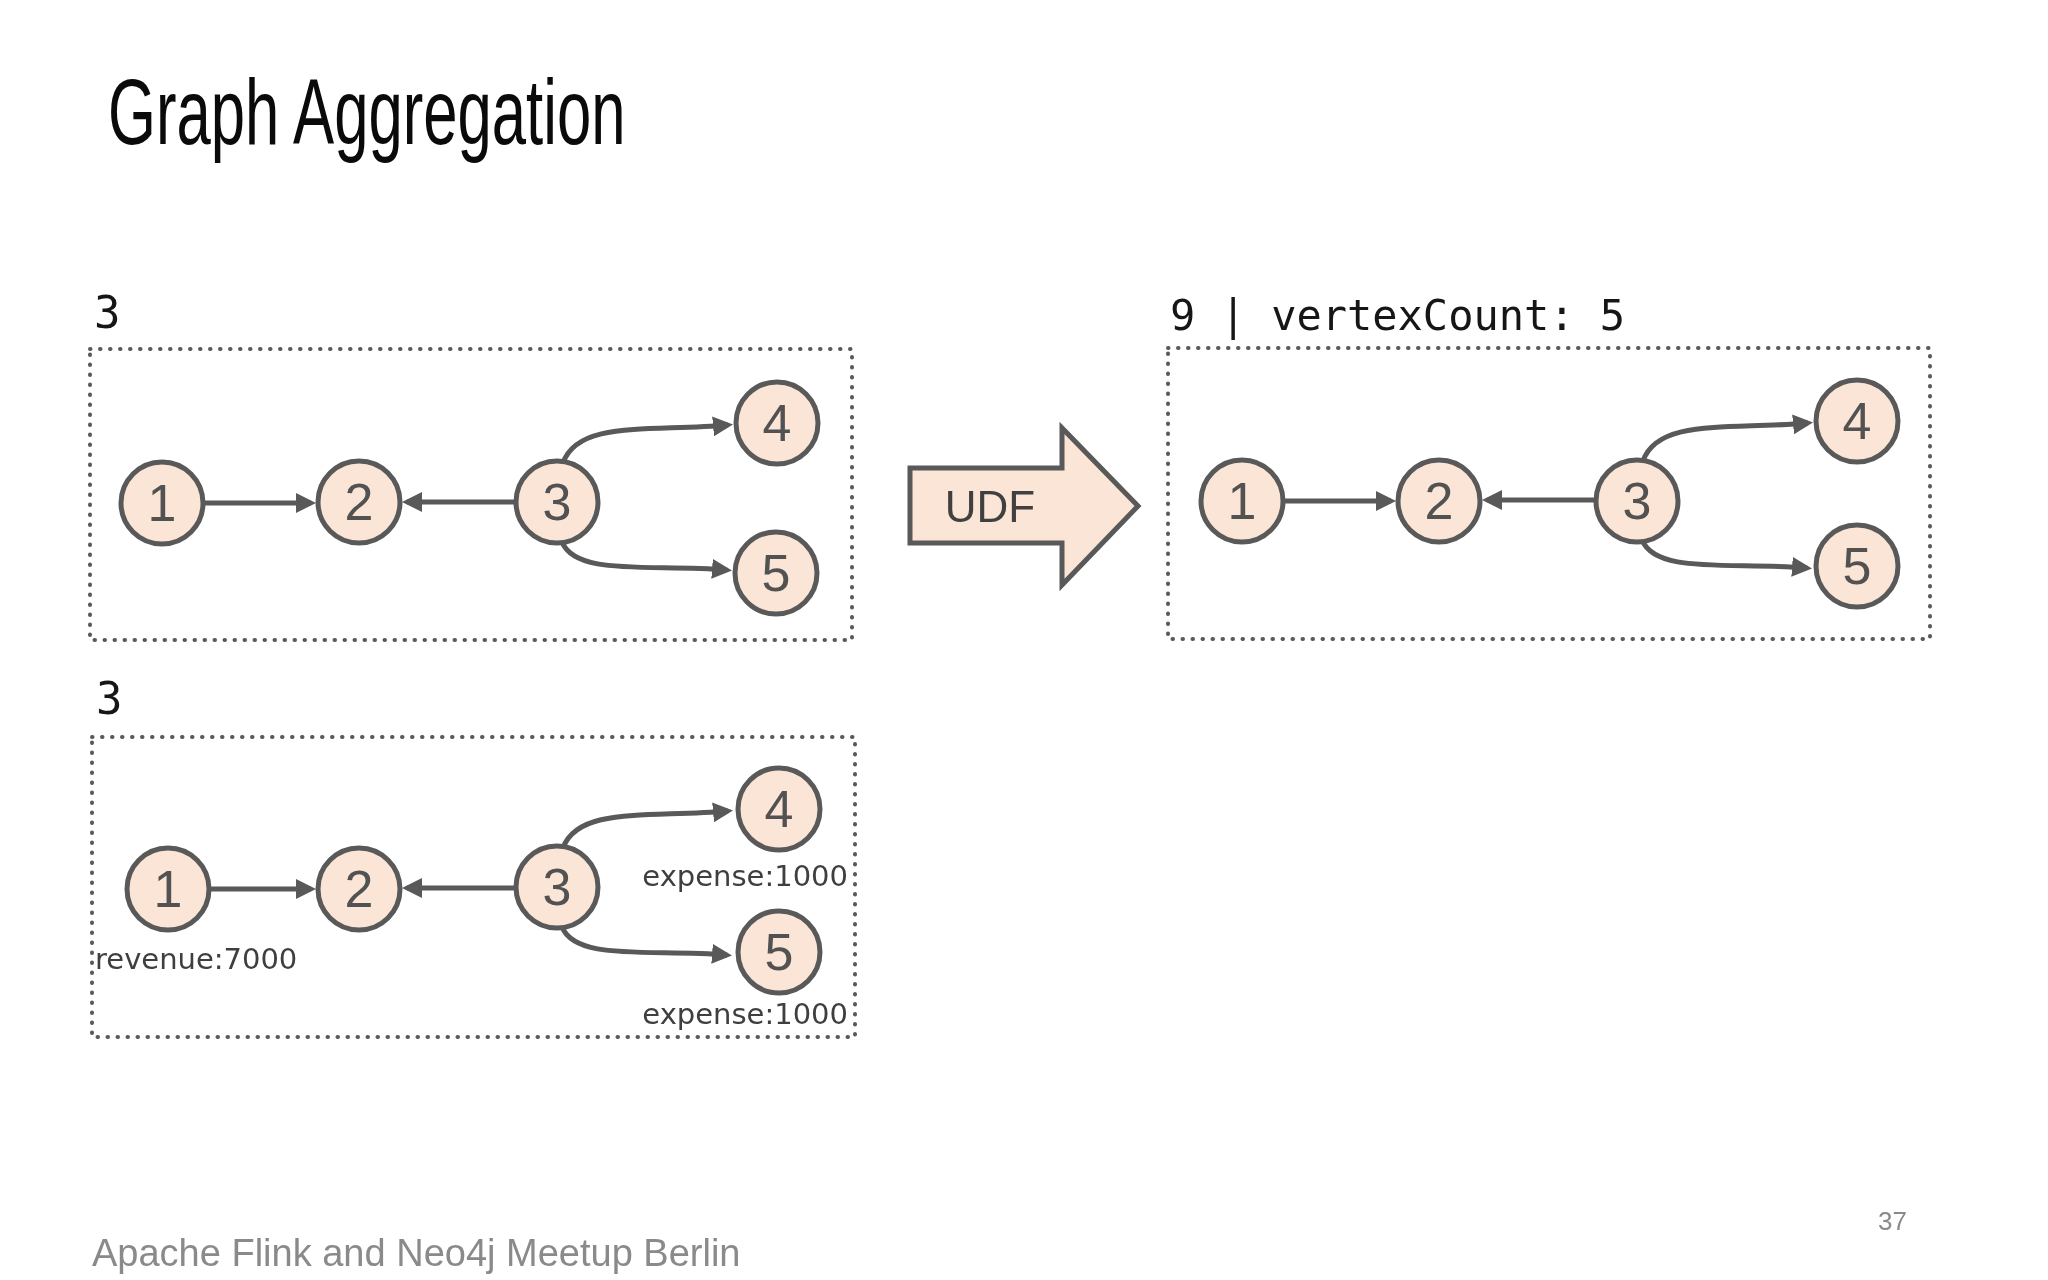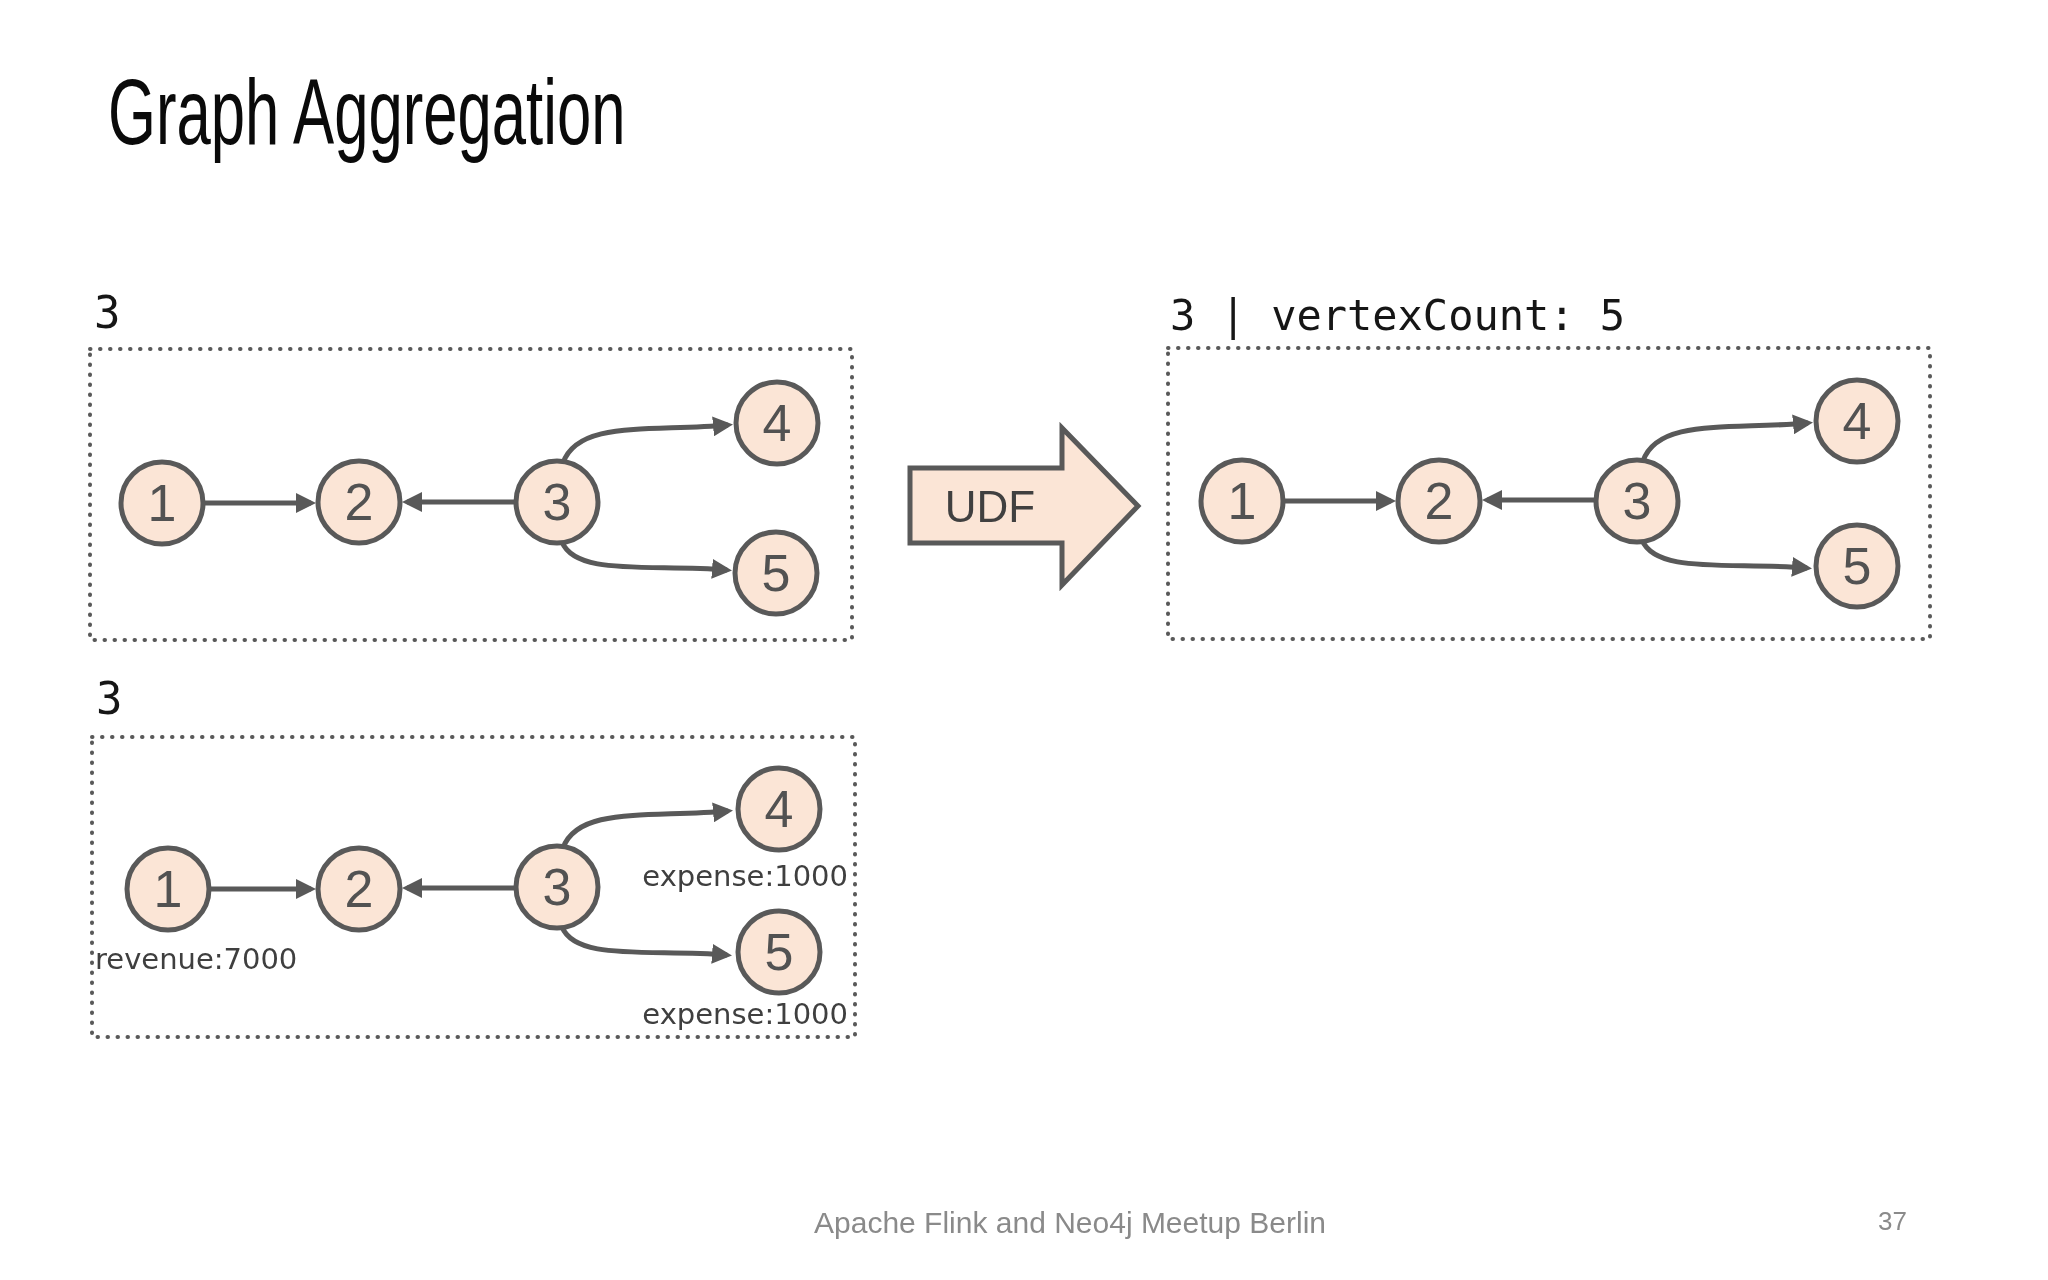--- a/index.html
+++ b/index.html
@@ -6,39 +6,39 @@
   body{width:2048px;height:1280px;position:relative;overflow:hidden;
        font-family:"Liberation Sans",sans-serif;}
   .abs{position:absolute;}
   #title{left:108px;top:66px;font-size:92px;color:#0a0a0a;
          transform:scaleX(0.67);transform-origin:left top;white-space:nowrap;line-height:1;}
   .boxlabel{font-family:"DejaVu Sans Mono","Liberation Mono",monospace;
             color:#161616;white-space:nowrap;line-height:1;}
   #label-top-left{left:94px;top:291px;font-size:44px;}
   #label-bottom-left{left:96px;top:677px;font-size:44px;}
   #label-output{left:1170px;top:295px;font-size:42px;}
-  #footer{left:92px;right:0;top:1206px;text-align:center;font-size:30px;color:#8a8a8a;}
+  #footer{left:92px;right:0;top:1232px;font-size:38px;color:#8a8a8a;}
   #pagenum{left:1878px;top:1206px;font-size:26px;color:#8a8a8a;}
   svg{position:absolute;left:0;top:0;}
   .dotbox{fill:none;stroke:#595959;stroke-width:4;stroke-dasharray:0.5 9.5;stroke-linecap:round;}
   .edge{fill:none;stroke:#595959;stroke-width:5;}
   .node{stroke:#595959;stroke-width:5;}
   .nodelabel{font-family:"Liberation Sans",sans-serif;font-size:52px;fill:#525252;
              text-anchor:middle;}
   .annot{font-family:"DejaVu Sans",sans-serif;font-size:29px;fill:#3f3f3f;}
   .udftext{font-family:"Liberation Sans",sans-serif;font-size:44px;fill:#404040;text-anchor:middle;}
   .blockarrow{stroke:#595959;stroke-width:5;stroke-linejoin:miter;}
 </style>
 </head>
 <body>
 
 <div id="title" class="abs">Graph Aggregation</div>
 
 <div id="label-top-left" class="abs boxlabel">3</div>
-<div id="label-output" class="abs boxlabel">3 | vertexCount: 5</div>
+<div id="label-output" class="abs boxlabel">9 | vertexCount: 5</div>
 <div id="label-bottom-left" class="abs boxlabel">3</div>
 
 <svg width="2048" height="1280" viewBox="0 0 2048 1280">
   <defs>
     <marker id="ah" viewBox="0 0 10 10" refX="7.5" refY="5" markerWidth="4" markerHeight="4" orient="auto-start-reverse">
       <path d="M0 0 L10 5 L0 10 z" fill="#595959"></path>
     </marker>
   </defs>
 
   <g>

